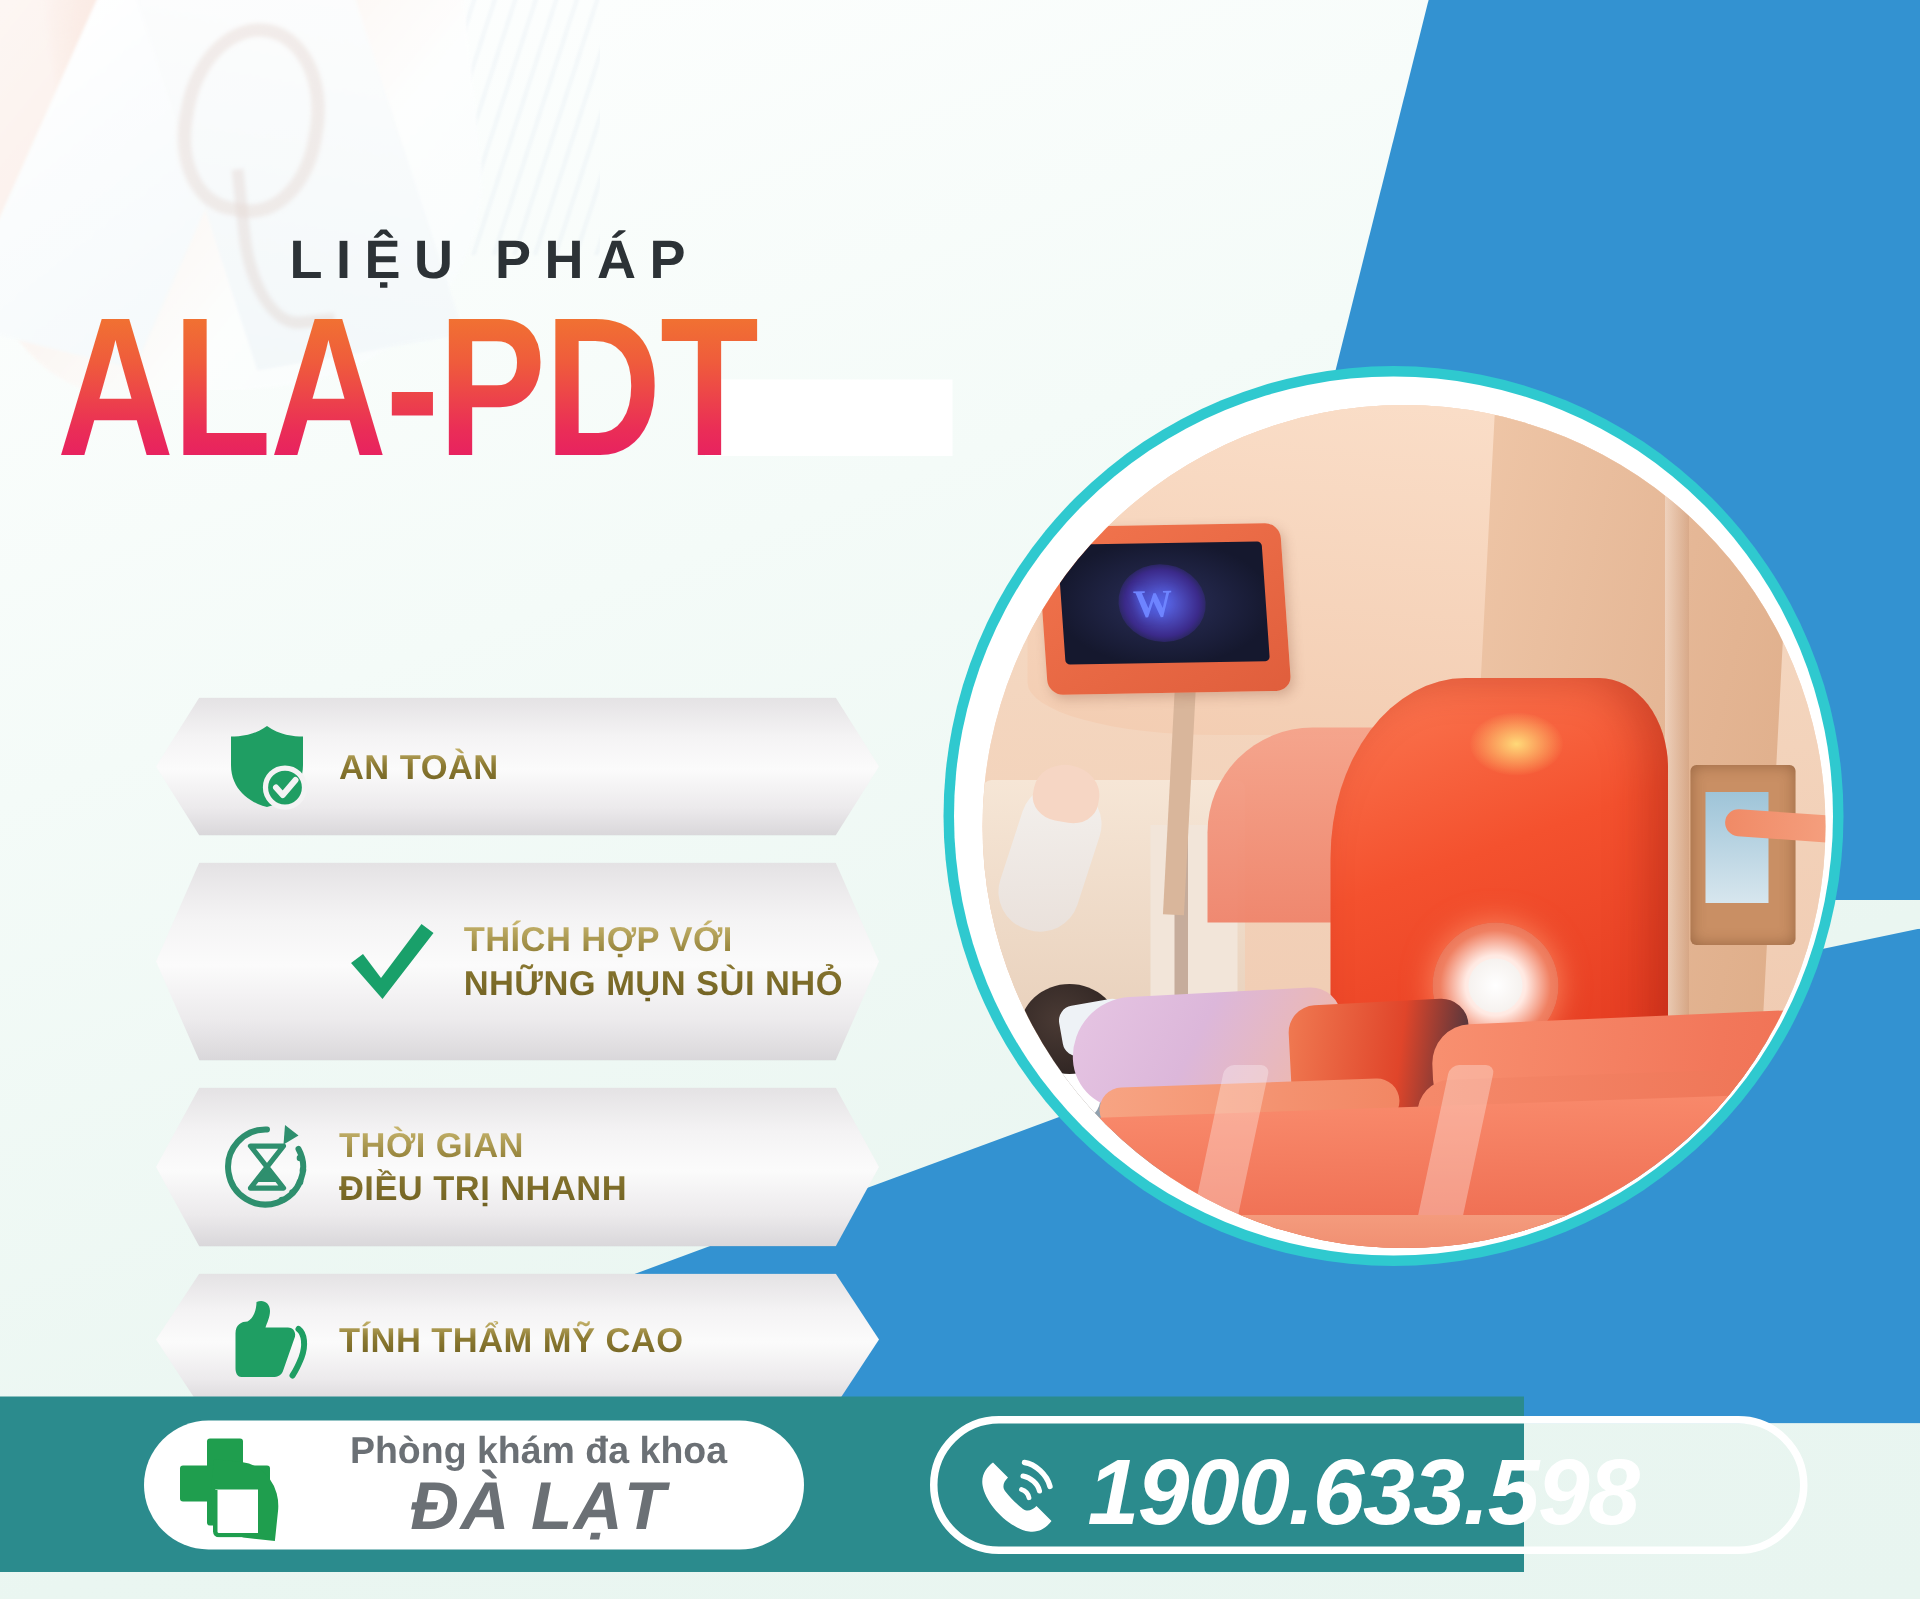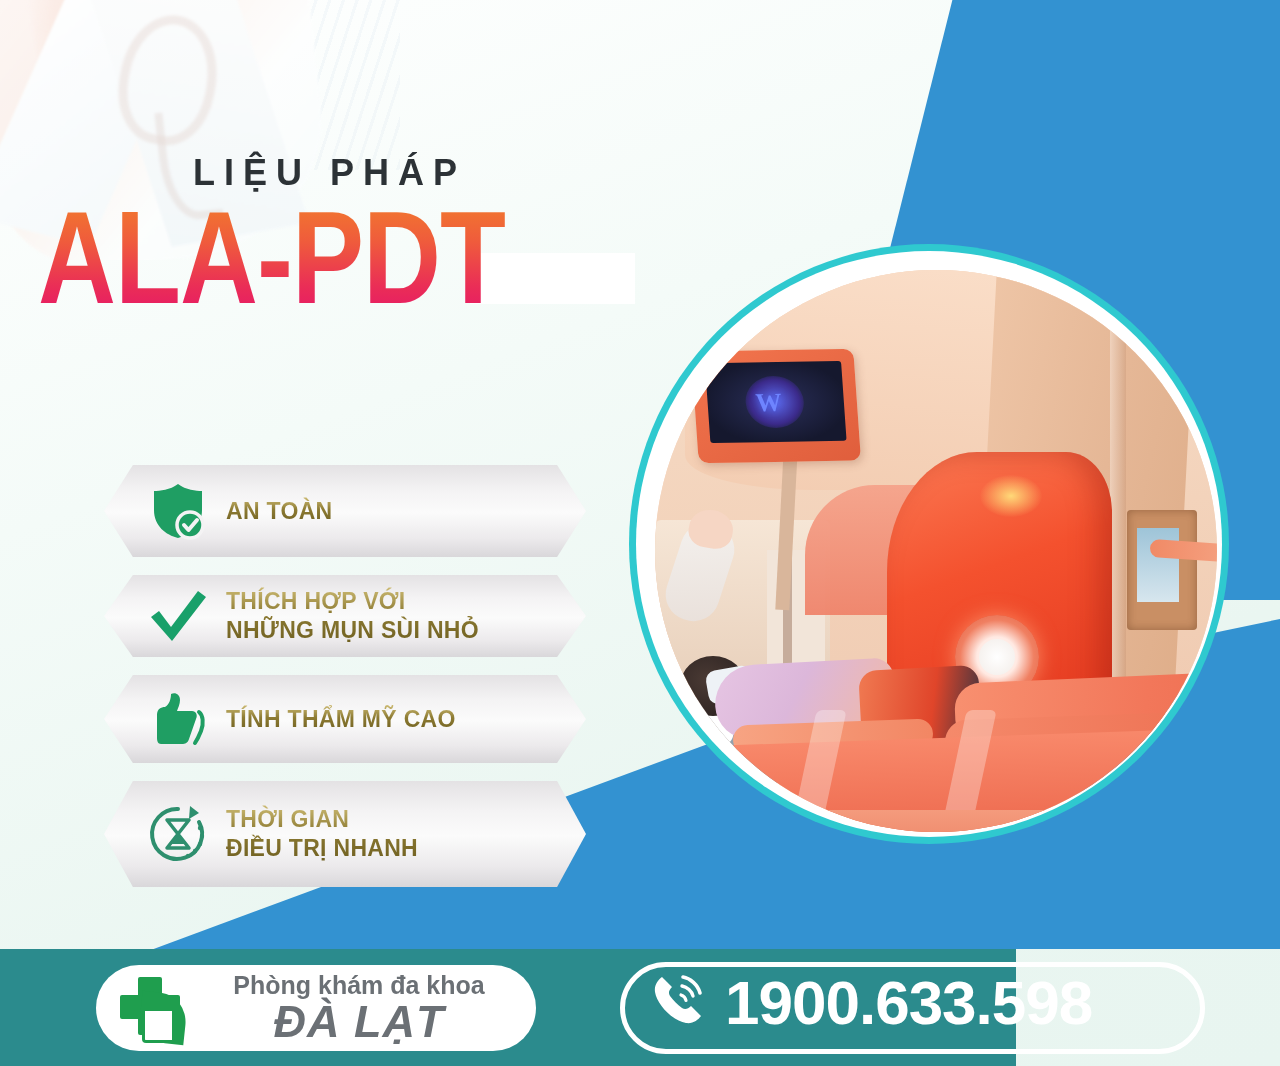--- a/index.html
+++ b/index.html
@@ -415,28 +415,28 @@
     font-family: "Liberation Sans", sans-serif;
     background: linear-gradient(180deg, #cdbb74 0%, #8d7b33 45%, #6d5e20 100%);
     -webkit-background-clip: text;
     background-clip: text;
     color: transparent;
     -webkit-text-fill-color: transparent;
     white-space: pre-line;
     padding-right: 24px;
   }
   .badge.h1 { height: 92px; }
-  .badge.h2 { height: 82px; }
+  .badge.h2 { height: 132px; justify-content: flex-end; }
   .badge.h3 { height: 88px; }
   .badge.h4 { height: 106px; }
 
   
   .bottom-bar {
     position: absolute;
-    left: 0; bottom: 0;
+    left: 0; bottom: 18px;
     width: 1016px; height: 117px;
     background: #2b8b8d;
   }
   .brand-pill {
     position: absolute;
     left: 96px; top: 16px;
     width: 440px; height: 86px;
     background: #ffffff;
     border-radius: 43px;
     display: flex;
@@ -481,21 +481,22 @@
     letter-spacing: 1px;
     font-style: italic;
   }
   .phone-pill {
     position: absolute;
     left: 620px; top: 13px;
     width: 585px; height: 92px;
     border: 5px solid #ffffff;
     border-radius: 46px;
     display: flex;
-    align-items: flex-start;
+    align-items: flex-end;
+    font-style: italic;
   }
   .phone-icon {
     width: 66px; height: 66px; margin-left: 20px; flex: 0 0 66px;
     position: relative;
   }
   .phone-num {
     font-size: 62px; font-weight: bold; color: #ffffff;
     font-family: "Liberation Sans", sans-serif;
     margin-left: 14px; letter-spacing: -1px;
   }
@@ -587,48 +588,48 @@
     <div class="badge h2">
       <div class="badge-icon">
         <svg width="64" height="58" viewBox="0 0 64 58" aria-hidden="true">
           <path d="M5 30 L13 24 L25 40 L52 4 L60 10 L26 54 Z" fill="#19a06a"></path>
         </svg>
       </div>
       <div class="badge-text">THÍCH HỢP VỚI
 NHỮNG MỤN SÙI NHỎ</div>
     </div>
 
-    <div class="badge h3">
-      <div class="badge-icon">
-        <svg width="58" height="56" viewBox="0 0 58 56" aria-hidden="true">
-          <path d="M8 24 C8 18, 12 16, 16 16 C20 14, 22 8, 22 3 C26 1, 31 3, 31 9 C31 13, 29 17, 28 20 L43 20 C47 20, 49 24, 47 28 L40 48 C39 52, 36 53, 33 53 L12 53 C9 53, 8 50, 8 47 Z" fill="#1f9e63"></path>
-          <path d="M50 21 C54 24, 55 32, 52 40 C50 45, 48 49, 46 52" stroke="#1f9e63" stroke-width="4" fill="none" stroke-linecap="round"></path>
-        </svg>
-      </div>
-      <div class="badge-text">TÍNH THẨM MỸ CAO</div>
-    </div>
-
     <div class="badge h4">
       <div class="badge-icon">
         <svg width="62" height="60" viewBox="0 0 62 60" aria-hidden="true">
           <path d="M31 5 A25 25 0 1 0 52 18" stroke="#2e8f6e" stroke-width="4" fill="none" stroke-linecap="round"></path>
           <path d="M43 2 L52 9 L42 15 Z" fill="#2e8f6e"></path>
           <circle cx="53" cy="24" r="2.2" fill="#2e8f6e"></circle>
           <circle cx="55" cy="32" r="2.2" fill="#2e8f6e"></circle>
           <circle cx="53" cy="40" r="2.2" fill="#2e8f6e"></circle>
           <circle cx="48" cy="47" r="2.2" fill="#2e8f6e"></circle>
           <circle cx="41" cy="52" r="2.2" fill="#2e8f6e"></circle>
           <path d="M20 16 L42 16 L31 30 L42 44 L20 44 L31 30 Z" stroke="#2e8f6e" stroke-width="3.5" fill="none" stroke-linejoin="round"></path>
           <path d="M24 40 L38 40 L31 32 Z" fill="#2e8f6e"></path>
         </svg>
       </div>
       <div class="badge-text">THỜI GIAN
 ĐIỀU TRỊ NHANH</div>
     </div>
 
+    <div class="badge h3">
+      <div class="badge-icon">
+        <svg width="58" height="56" viewBox="0 0 58 56" aria-hidden="true">
+          <path d="M8 24 C8 18, 12 16, 16 16 C20 14, 22 8, 22 3 C26 1, 31 3, 31 9 C31 13, 29 17, 28 20 L43 20 C47 20, 49 24, 47 28 L40 48 C39 52, 36 53, 33 53 L12 53 C9 53, 8 50, 8 47 Z" fill="#1f9e63"></path>
+          <path d="M50 21 C54 24, 55 32, 52 40 C50 45, 48 49, 46 52" stroke="#1f9e63" stroke-width="4" fill="none" stroke-linecap="round"></path>
+        </svg>
+      </div>
+      <div class="badge-text">TÍNH THẨM MỸ CAO</div>
+    </div>
+
   </div>
 
   <div class="bottom-bar">
 
     <div class="brand-pill">
       <div class="brand-logo">
         <div class="cross-v"></div>
         <div class="cross-h"></div>
         <div class="leaf"></div>
         <div class="leaf-cut"></div>

